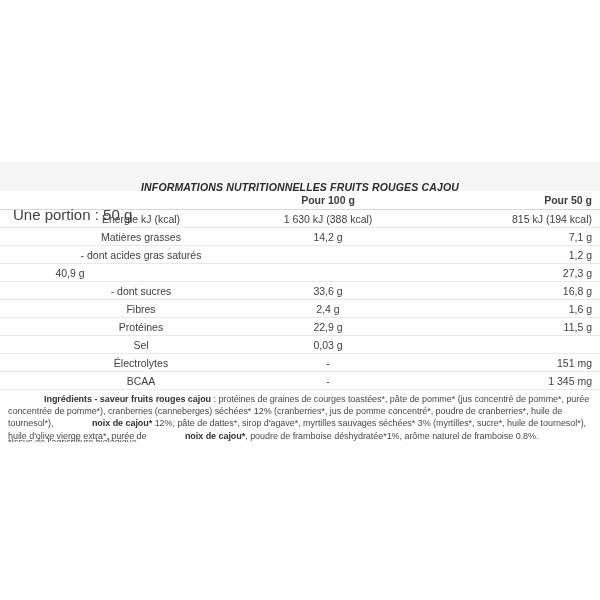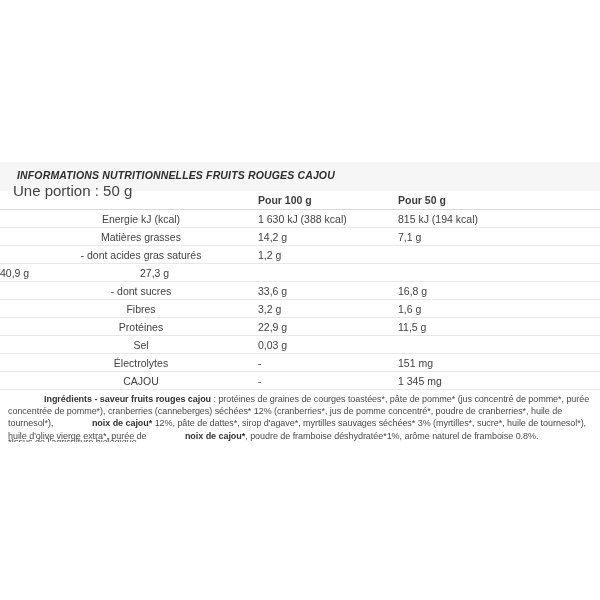--- a/index.html
+++ b/index.html
@@ -9,33 +9,33 @@
     background: #ffffff;
     font-family: "Liberation Sans", sans-serif;
     -webkit-font-smoothing: antialiased;
   }
   .page { position: relative; width: 600px; height: 600px; overflow: hidden; background: #fff; }
   .nutrition { position: absolute; left: 0; top: 162px; width: 600px; }
 
   
   .panel { background: #f6f6f6; padding: 3px 13px 3px 13px; height: 29px; }
   .panel h2 {
-    margin: 4px; font-size: 10.5px; line-height: 12px;
+    margin: 16px; font-size: 10.5px; line-height: 12px;
     font-weight: bold; font-style: italic;
-    color: #2d2d2d; letter-spacing: 0.15px;
+    color: #2d2d2d; letter-spacing: 0.15px; text-align: center;
   }
   .panel p { margin: 0; font-size: 15px; line-height: 11px; color: #424242; }
 
   
   .row { display: flex; align-items: center; font-size: 10.5px; color: #424242; }
   .thead { height: 19px; border-bottom: 1px solid #d8d8d8; font-weight: bold; color: #3c3c3c; }
   .trow { height: 18px; border-bottom: 1px solid #e8e8e8; }
   .c1 { width: 258px; padding-left: 24px; text-align: center; white-space: nowrap; }
-  .c2 { width: 140px; text-align: left; white-space: nowrap; }
-  .c3 { flex: 1; text-align: left; padding-right: 25px; white-space: nowrap; }
+  .c2 { width: 140px; text-align: center; white-space: nowrap; }
+  .c3 { flex: 1; text-align: right; padding-right: 8px; white-space: nowrap; margin-left: 44px; }
 
   
   .ingredients {
     margin: 3px 8px 0 8px;
     font-size: 9px; line-height: 12.2px; letter-spacing: -0.05px;
     color: #4a4a4a;
   }
   .ingredients .b { font-weight: bold; color: #333333; margin-left: 36px; }
 
   
@@ -88,21 +88,21 @@
   </div>
 
   <div class="row trow">
     <span class="c1">- dont sucres</span>
     <span class="c2">33,6 g</span>
     <span class="c3">16,8 g</span>
   </div>
 
   <div class="row trow">
     <span class="c1">Fibres</span>
-    <span class="c2">3,2 g</span>
+    <span class="c2">2,4 g</span>
     <span class="c3">1,6 g</span>
   </div>
 
   <div class="row trow">
     <span class="c1">Protéines</span>
     <span class="c2">22,9 g</span>
     <span class="c3">11,5 g</span>
   </div>
 
   <div class="row trow">
@@ -110,21 +110,21 @@
     <span class="c2">0,03 g</span>
   </div>
 
   <div class="row trow">
     <span class="c1">Électrolytes</span>
     <span class="c2">-</span>
     <span class="c3">151 mg</span>
   </div>
 
   <div class="row trow">
-    <span class="c1">CAJOU</span>
+    <span class="c1">BCAA</span>
     <span class="c2">-</span>
     <span class="c3">1 345 mg</span>
   </div>
 </div>
     </div>
 
     <p class="ingredients" id="ingredients"><span class="b">Ingrédients - saveur fruits rouges cajou</span><span> : protéines de graines de courges toastées*, pâte de pomme* (jus concentré de pomme*, purée concentrée de pomme*), cranberries (canneberges) séchées* 12% (cranberries*, jus de pomme concentré*, poudre de cranberries*, huile de tournesol*), </span><span class="b">noix de cajou*</span><span> 12%, pâte de dattes*, sirop d'agave*, myrtilles sauvages séchées* 3% (myrtilles*, sucre*, huile de tournesol*), huile d'olive vierge extra*, purée de </span><span class="b">noix de cajou*</span><span>, poudre de framboise déshydratée*1%, arôme naturel de framboise 0.8%.</span></p>
 
     <div class="footnote-clip">
       <p>*Issus de l'agriculture biologique.</p>

